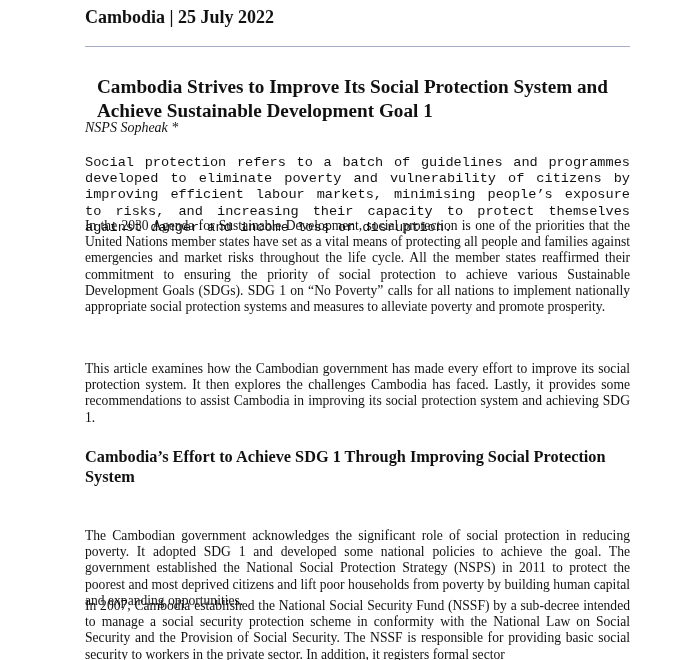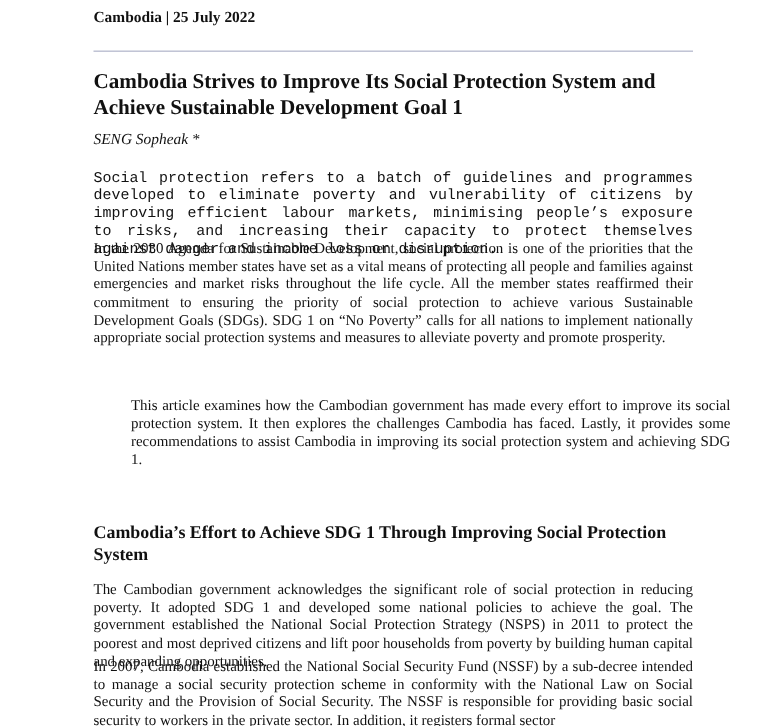--- a/index.html
+++ b/index.html
@@ -19,38 +19,38 @@
       position: absolute;
       left: 85px;
       top: 0;
       width: 545px;
     }
     .header-line {
       position: absolute;
       top: 9px;
       left: 0;
       font-weight: bold;
-      font-size: 14px;
+      font-size: 18px;
       line-height: 16px;
       white-space: nowrap;
     }
     .divider {
       position: absolute;
       top: 46px;
       left: 0;
       width: 545px;
       height: 0;
       border-top: 1px solid #a7acc4;
     }
     .title {
       position: absolute;
       top: 63px;
       left: 0;
       width: 545px;
-      margin: 0;
+      margin: 12px;
       font-weight: bold;
       font-size: 19.2px;
       line-height: 24px;
     }
     .author {
       position: absolute;
       top: 120px;
       left: 0;
       margin: 0;
       font-style: italic;
@@ -70,35 +70,35 @@
       position: absolute;
       left: 0;
       width: 545px;
       margin: 0;
       font-weight: bold;
       font-size: 16.3px;
       line-height: 20px;
     }
     #p1 { top: 155px; font-family: Liberation Mono, monospace; }
     #p2 { top: 218px; }
-    #p3 { top: 361px; margin-left: 34px; }
-    #h2a { top: 474px; }
+    #p3 { top: 361px; }
+    #h2a { top: 447px; }
     #p4 { top: 528px; }
     #p5 { top: 598px; }
   </style>
 </head>
 <body>
 
 <div class="page">
   <div class="header-line">Cambodia | 25 July 2022</div>
   <div class="divider"></div>
 
   <h1 class="title">Cambodia Strives to Improve Its Social Protection System and Achieve Sustainable Development Goal 1</h1>
 
-  <p class="author">SENG Sopheak *</p>
+  <p class="author">NSPS Sopheak *</p>
 
   <p class="para" id="p1">Social protection refers to a batch of guidelines and programmes developed to eliminate poverty and vulnerability of citizens by improving efficient labour markets, minimising people’s exposure to risks, and increasing their capacity to protect themselves against danger and income loss or disruption.</p>
   <p class="para" id="p2">In the 2030 Agenda for Sustainable Development, social protection is one of the priorities that the United Nations member states have set as a vital means of protecting all people and families against emergencies and market risks throughout the life cycle. All the member states reaffirmed their commitment to ensuring the priority of social protection to achieve various Sustainable Development Goals (SDGs). SDG 1 on “No Poverty” calls for all nations to implement nationally appropriate social protection systems and measures to alleviate poverty and promote prosperity.</p>
   <p class="para" id="p3">This article examines how the Cambodian government has made every effort to improve its social protection system. It then explores the challenges Cambodia has faced. Lastly, it provides some recommendations to assist Cambodia in improving its social protection system and achieving SDG 1.</p>
 
   <h2 class="h2" id="h2a">Cambodia’s Effort to Achieve SDG 1 Through Improving Social Protection System</h2>
 
   <p class="para" id="p4">The Cambodian government acknowledges the significant role of social protection in reducing poverty. It adopted SDG 1 and developed some national policies to achieve the goal. The government established the National Social Protection Strategy (NSPS) in 2011 to protect the poorest and most deprived citizens and lift poor households from poverty by building human capital and expanding opportunities.</p>
   <p class="para" id="p5">In 2007, Cambodia established the National Social Security Fund (NSSF) by a sub-decree intended to manage a social security protection scheme in conformity with the National Law on Social Security and the Provision of Social Security. The NSSF is responsible for providing basic social security to workers in the private sector. In addition, it registers formal sector</p>
 </div>

